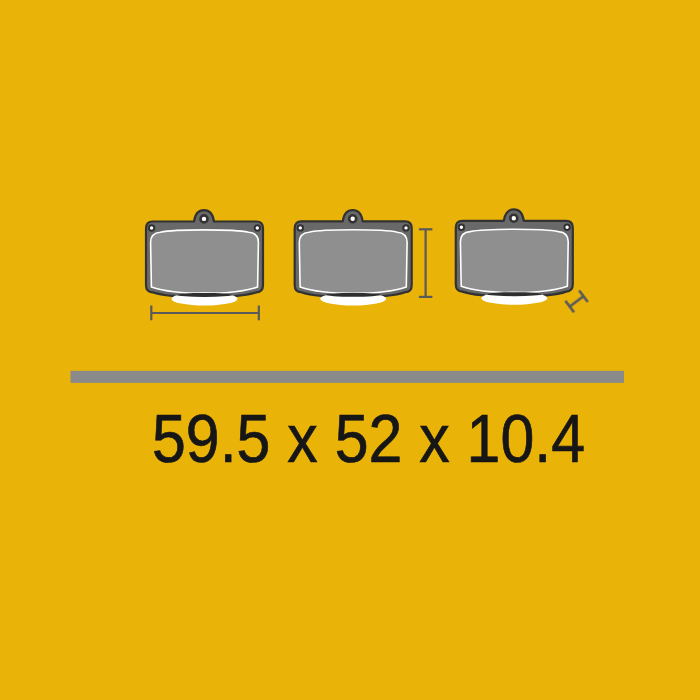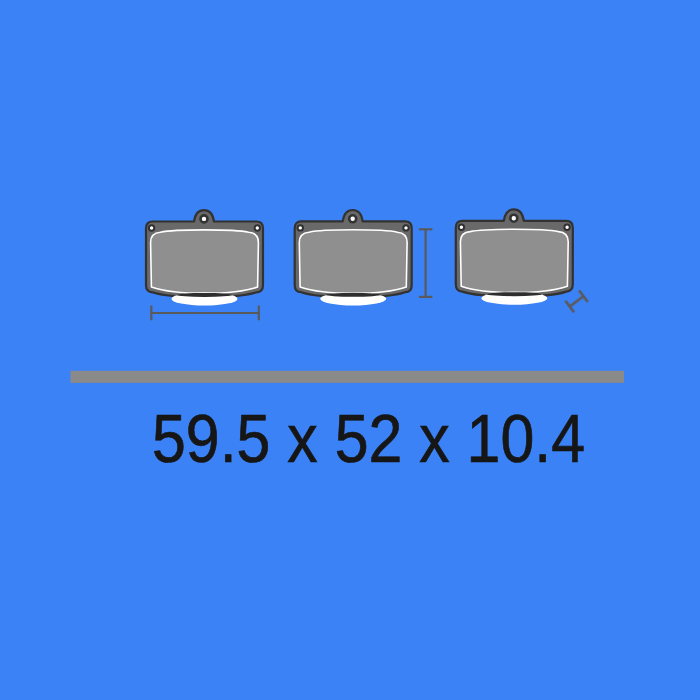--- a/index.html
+++ b/index.html
@@ -1,16 +1,16 @@
 <!DOCTYPE html>
 <html><head>
 <meta charset="utf-8">
 <style>
   html,body{margin:0;padding:0;background:#ffffff;}
-  .page{position:relative;width:700px;height:700px;background:#3b82f6;overflow:hidden;
+  .page{position:relative;width:700px;height:700px;background:#eab308;overflow:hidden;
         font-family:"Liberation Sans", sans-serif;}
 </style>
 </head>
 <body>
 <div class="page">
 <svg width="700" height="700" viewBox="0 0 700 700" xmlns="http://www.w3.org/2000/svg">
   <defs>
     <filter id="soft" x="-20%" y="-20%" width="140%" height="140%">
       <feGaussianBlur stdDeviation="0.45"></feGaussianBlur>
     </filter>

